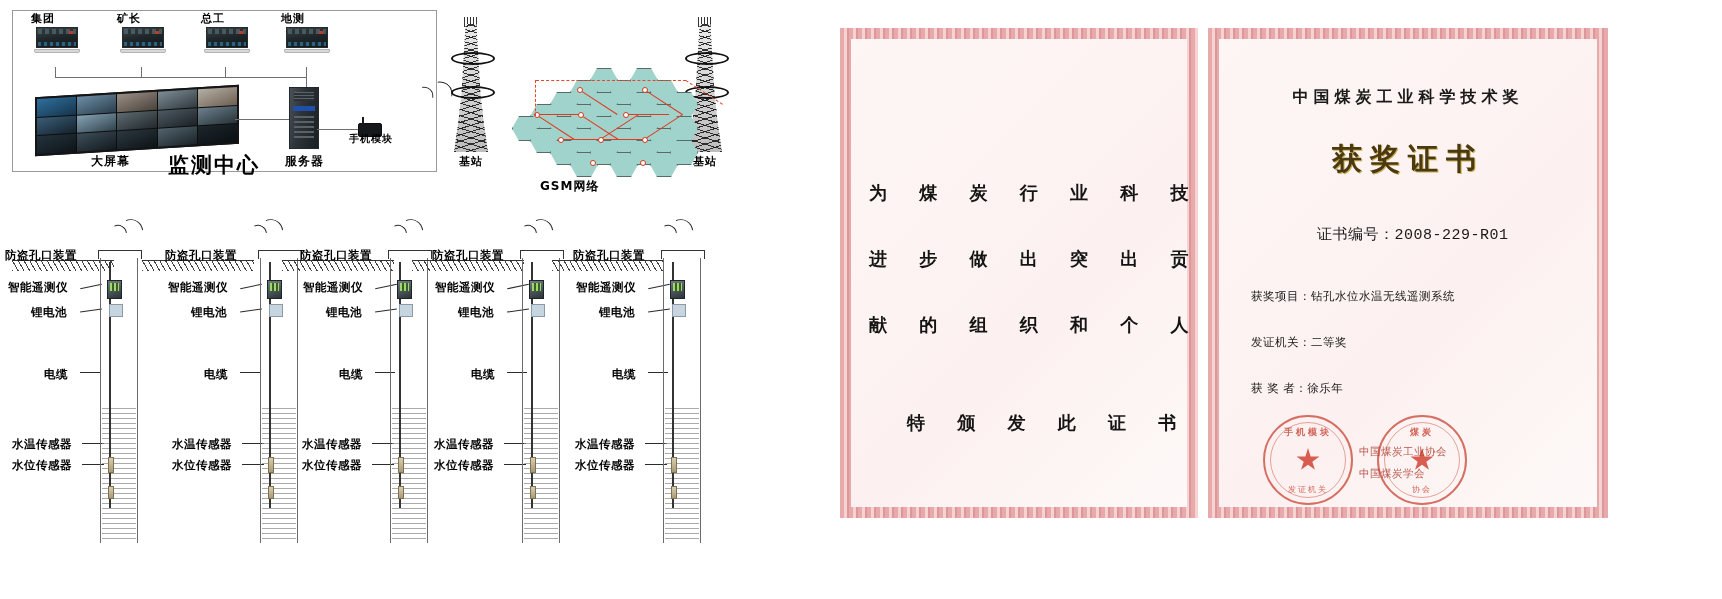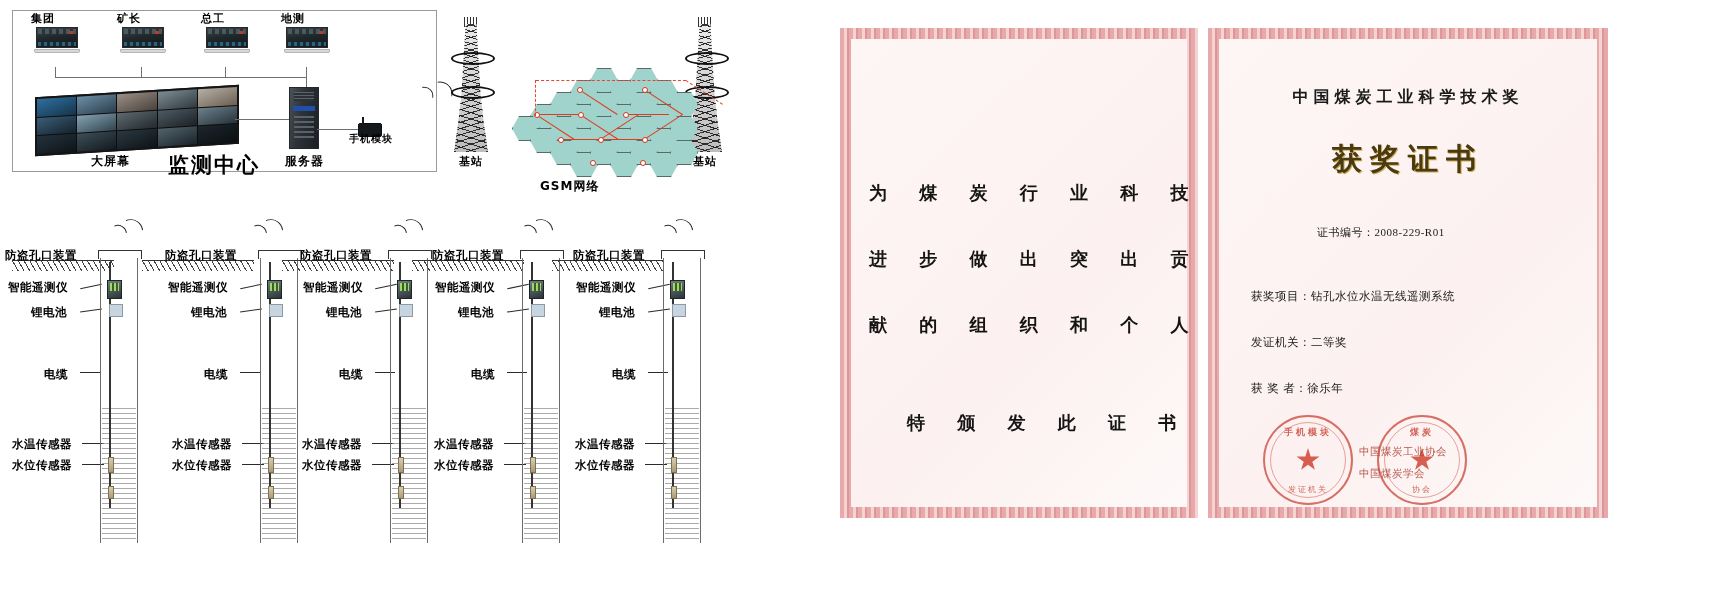--- a/index.html
+++ b/index.html
@@ -125,21 +125,21 @@
   #cert-left{left:840px;top:28px;width:358px;height:490px;}
   #cert-right{left:1208px;top:28px;width:400px;height:490px;}
   .cl-line{position:absolute;font-size:18px;letter-spacing:13px;font-weight:bold;
        font-family:"DejaVu Serif",serif;color:#141414;white-space:nowrap;}
 
   .cert-title{position:absolute;left:0;right:0;text-align:center;font-size:16px;
        letter-spacing:5px;font-weight:bold;color:#1a1a1a;font-family:"DejaVu Serif",serif;}
   .cert-award{position:absolute;left:0;right:0;text-align:center;font-size:30px;
        letter-spacing:8px;font-weight:bold;font-family:"DejaVu Serif",serif;
        color:#4a3a12;text-shadow:1px 1px 0 #cdae54;}
-  .cert-no{position:absolute;font-size:11px;font-family:Liberation Serif, serif;color:#1a1a1a;letter-spacing:.5px;}
+  .cert-no{position:absolute;font-size:15px;font-family:Liberation Mono, monospace;color:#1a1a1a;letter-spacing:.5px;}
   .cert-field{position:absolute;font-size:11.5px;font-family:"DejaVu Serif",serif;color:#1a1a1a;letter-spacing:.5px;white-space:nowrap;}
 
   .seal{position:absolute;width:86px;height:86px;border-radius:50%;
        border:2.6px solid rgba(199,60,45,.72);}
   .seal .inner-ring{position:absolute;inset:5px;border-radius:50%;border:1px solid rgba(199,60,45,.45);}
   .seal .star{position:absolute;left:50%;top:50%;width:24px;height:24px;transform:translate(-50%,-50%);
        background:rgba(206,56,40,.8);
        clip-path:polygon(50% 0%,61% 35%,98% 35%,68% 57%,79% 91%,50% 70%,21% 91%,32% 57%,2% 35%,39% 35%);}
   .seal .arc{position:absolute;left:0;right:0;top:9px;text-align:center;font-size:9px;
        color:rgba(199,60,45,.8);font-family:"DejaVu Serif",serif;letter-spacing:3px;font-weight:bold;}

